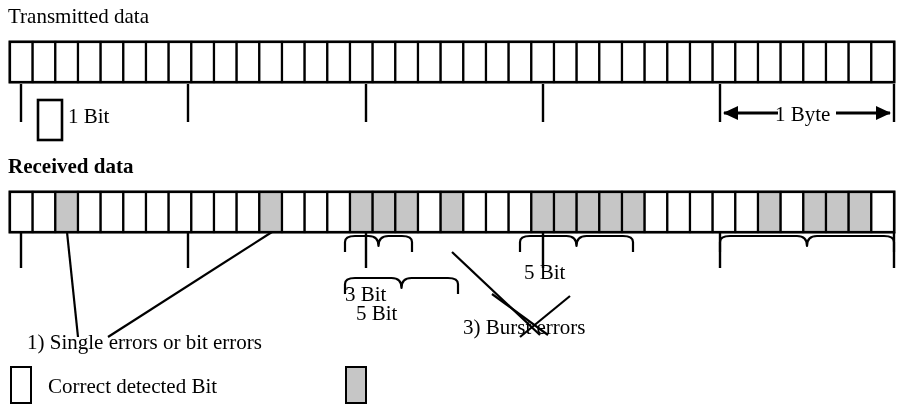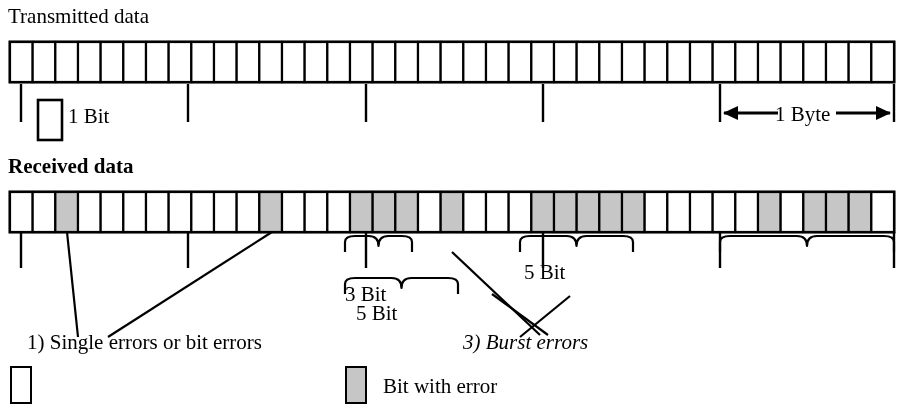--- a/index.html
+++ b/index.html
@@ -143,21 +143,21 @@
     </svg>
 
   <div class="abs lbl" id="lab-3bit" style="left:345px;top:274px;margin-top:10px;">3 Bit</div>
 
   <div class="abs lbl" id="lab-5bit-burst" style="left:356px;top:303px;">5 Bit</div>
 
   <div class="abs lbl" id="lab-5bit-right" style="left:524px;top:262px;">5 Bit</div>
 
   <div class="abs lbl" style="left:27px;top:332px;">1) Single errors or bit errors</div>
 
-  <div class="abs lbl" style="left:463px;top:332px;font-style:italic;">3) Burst errors</div>
+  <div class="abs lbl" style="left:463px;top:317px;">3) Burst errors</div>
 
 
   <div class="abs swatch" style="left:10px;top:366px;width:22px;height:38px;"></div>
+  <div class="abs lbl" style="left:48px;top:376px;">Correct detected Bit</div>
 
   <div class="abs swatch err" style="left:345px;top:366px;width:22px;height:38px;"></div>
-  <div class="abs lbl" style="left:383px;top:376px;">Bit with error</div>
 
 </div>
 
 </body></html>

